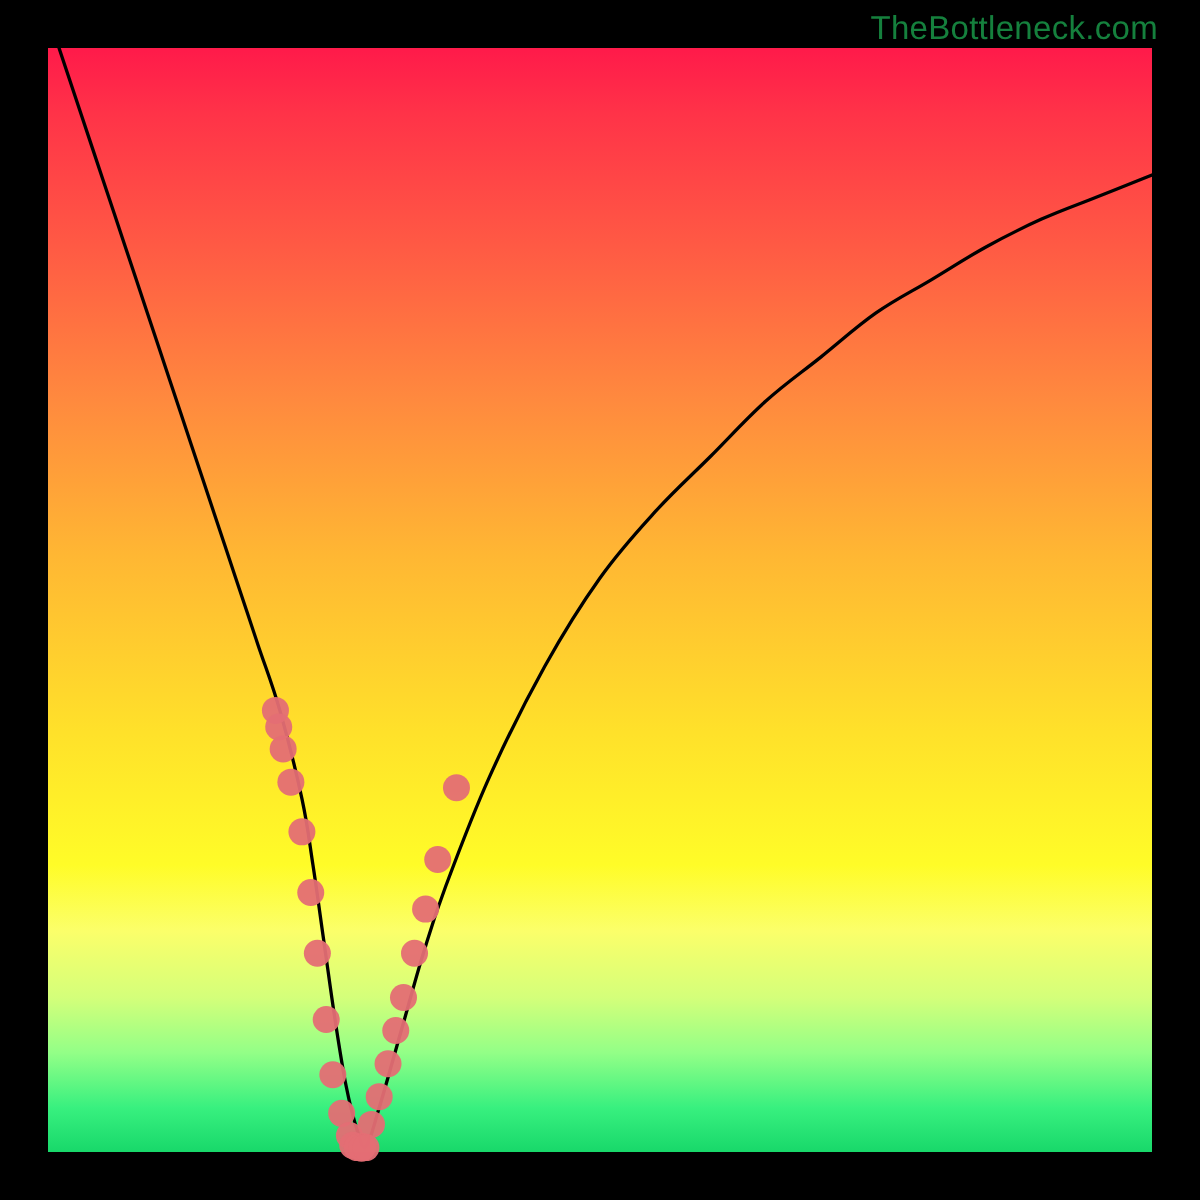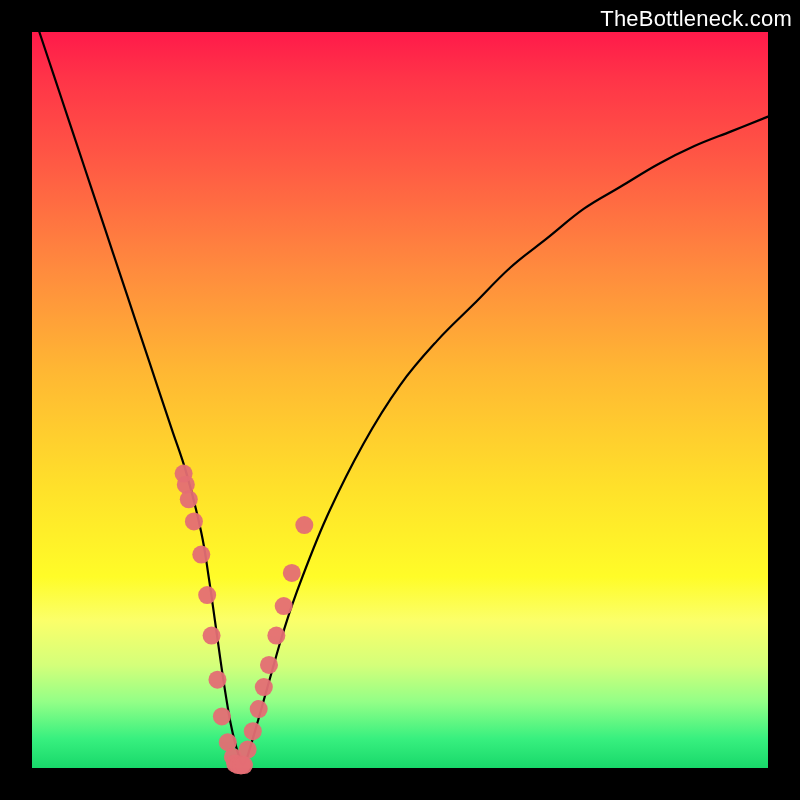--- a/index.html
+++ b/index.html
@@ -27,22 +27,22 @@
       #fffc28 74%,
       #fbff6a 80%,
       #d4ff7a 86%,
       #93ff87 91%,
       #38f07f 96%,
       #18d86a 100%);
   }
   .watermark {
     position: absolute;
     top: 6px;
-    right: 8px;
-    color: #ffffff;
+    right: 28px;
+    color: #15803d;
     font-size: 22px;
     font-weight: 500;
     letter-spacing: 0.2px;
   }
   svg.plot {
     position: absolute;
     left: 32px;
     top: 32px;
     width: 736px;
     height: 736px;

